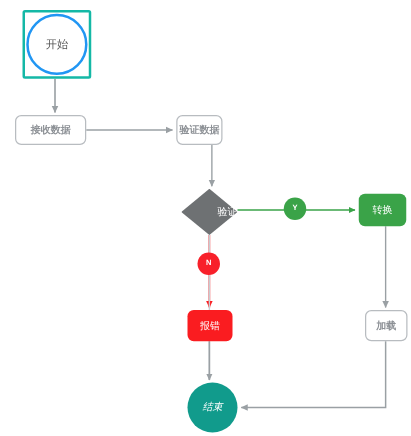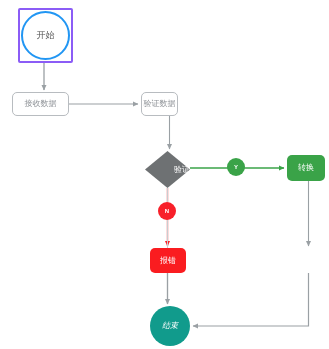--- a/index.html
+++ b/index.html
@@ -37,21 +37,21 @@
     line-height: 1;
     user-select: none;
   }
 
   
   #node-start {
     left: 18px;
     top: 8px;
     width: 55px;
     height: 55px;
-    border: 2px solid #8b5cf6;
+    border: 2px solid #14b8a6;
     border-radius: 2px;
     background: #ffffff;
   }
   #node-start .ring {
     width: 45px;
     height: 45px;
     border: 2.5px solid #2196f3;
     border-radius: 50%;
     display: flex;
     align-items: center;
@@ -60,20 +60,21 @@
   #node-start .label {
     font-size: 9px;
     color: #555555;
   }
 
   
   .proc {
     border: 1px solid #b8bcc0;
     border-radius: 5px;
     background: #ffffff;
+    font-weight: bold;
   }
   .proc .label {
     font-size: 8px;
     color: #8d9196;
   }
   #node-receive { left: 12px;  top: 92px;  width: 57px; height: 24px; }
   #node-verify-data { left: 141px; top: 92px; width: 37px; height: 24px; }
   #node-load    { left: 292px; top: 248px; width: 34px; height: 25px; }
 
   
@@ -219,18 +220,21 @@
   </div>
 
   <div class="node" id="node-error">
     <span class="label">报错</span>
   </div>
 
   <div class="node" id="node-transform">
     <span class="label">转换</span>
   </div>
 
+  <div class="node proc" id="node-load">
+    <span class="label">加载</span>
+  </div>
 
   <div class="node" id="node-end">
     <span class="label">结束</span>
   </div>
 
 </div>
 
 </body></html>

